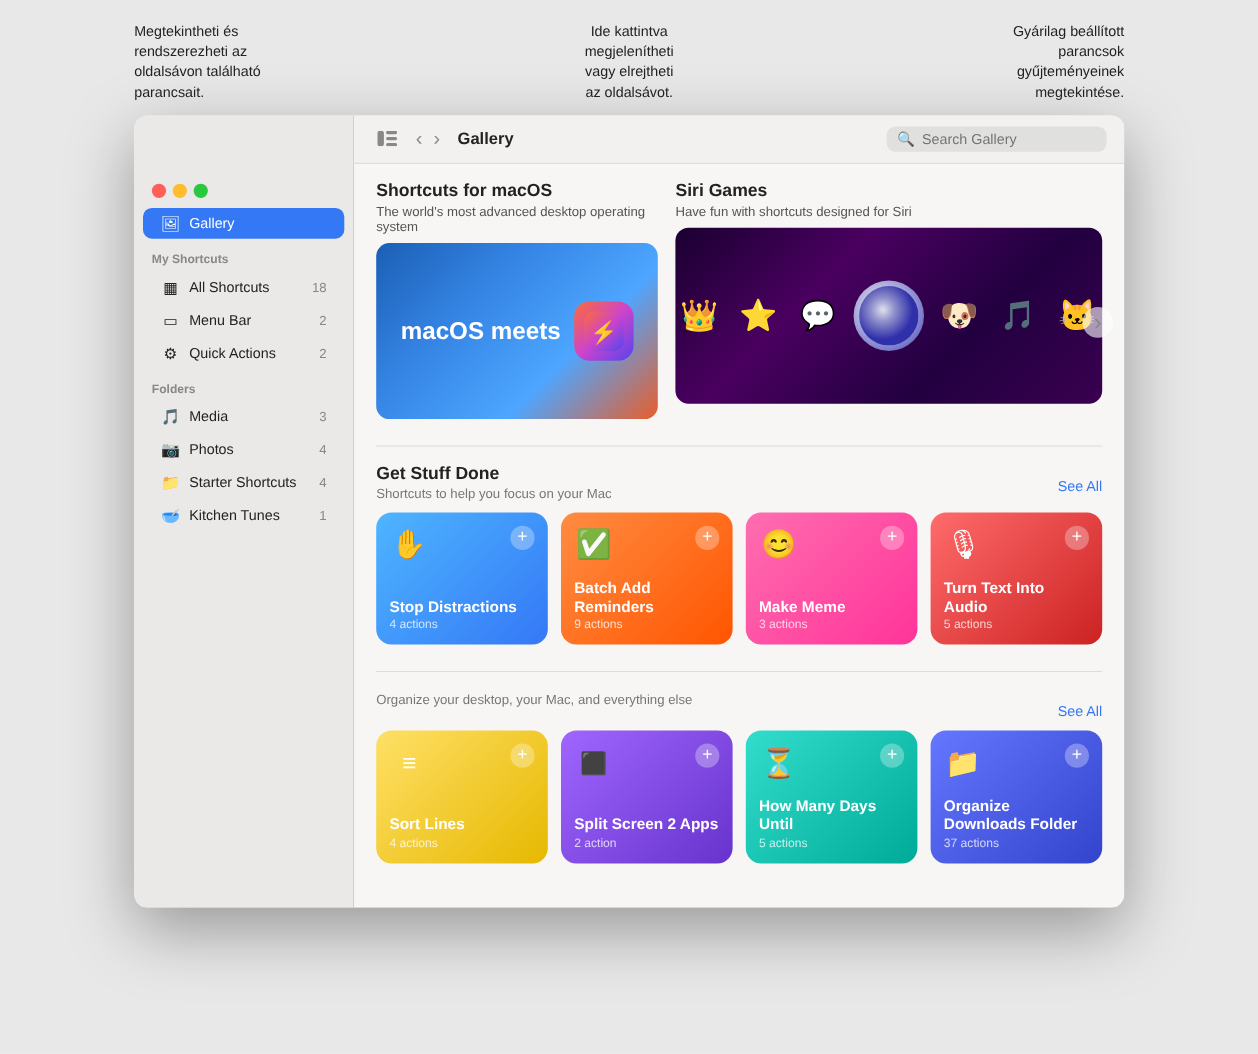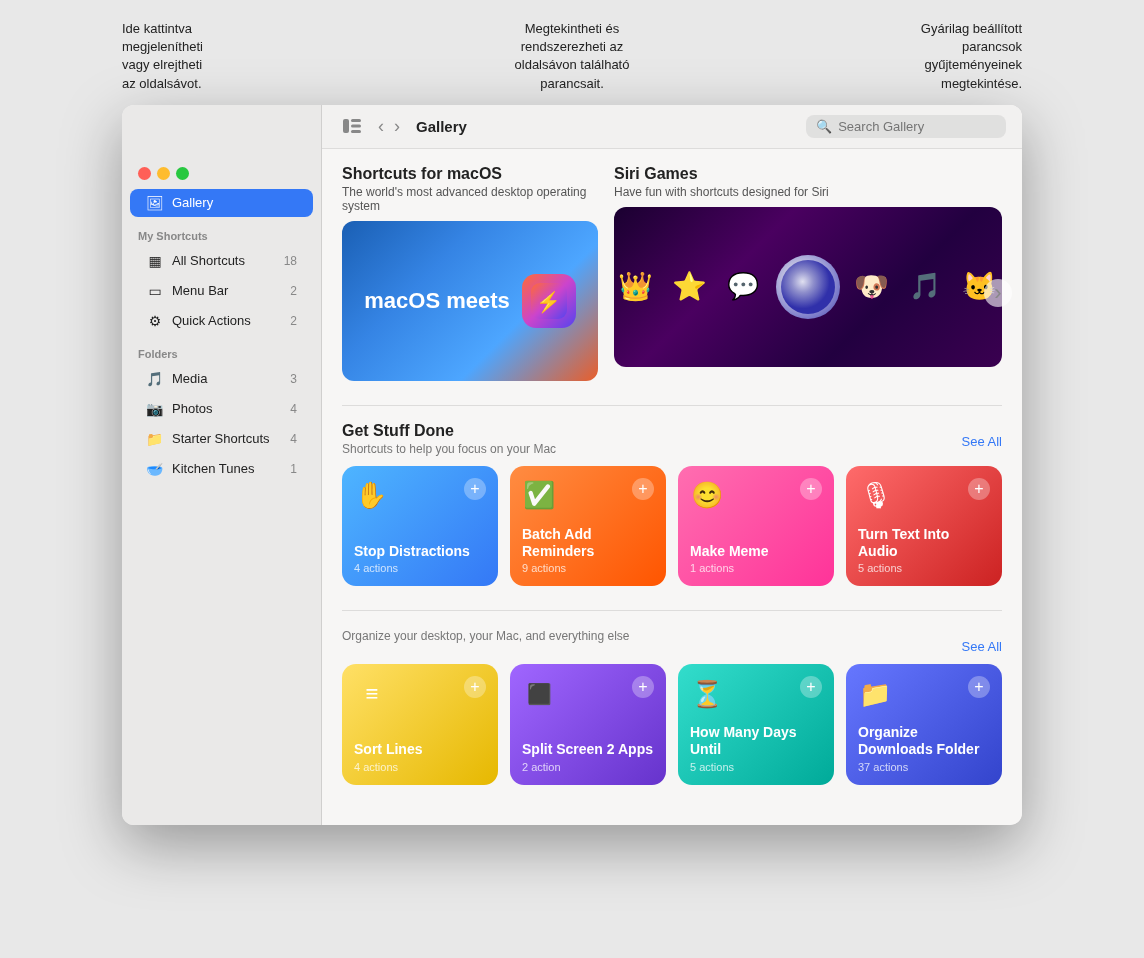--- a/index.html
+++ b/index.html
@@ -381,28 +381,28 @@
     .divider {
       height: 1px;
       background: #dddcdb;
       margin-bottom: 16px;
     }
   </style>
 </head>
 <body>
 
 <div class="annotations">
+  <div class="annotation" style="white-space:pre-line;">Megtekintheti és
+rendszerezheti az
+oldalsávon található
+parancsait.</div>
   <div class="annotation" style="white-space:pre-line;">Ide kattintva
 megjelenítheti
 vagy elrejtheti
 az oldalsávot.</div>
-  <div class="annotation" style="white-space:pre-line;">Megtekintheti és
-rendszerezheti az
-oldalsávon található
-parancsait.</div>
   <div class="annotation" style="white-space:pre-line;">Gyárilag beállított
 parancsok
 gyűjteményeinek
 megtekintése.</div>
 </div>
 
 <div class="window">
 
   <div class="sidebar">
     <div class="traffic-lights sidebar-top">
@@ -571,21 +571,21 @@
           </div>
         </div>
 
         <div class="shortcut-card card-pink">
           <div class="shortcut-card-top">
             <div class="shortcut-card-icon">😊</div>
             <div class="shortcut-card-add">+</div>
           </div>
           <div class="shortcut-card-bottom">
             <div class="shortcut-card-title">Make Meme</div>
-            <div class="shortcut-card-actions">1 actions</div>
+            <div class="shortcut-card-actions">3 actions</div>
           </div>
         </div>
 
         <div class="shortcut-card card-red">
           <div class="shortcut-card-top">
             <div class="shortcut-card-icon">🎙</div>
             <div class="shortcut-card-add">+</div>
           </div>
           <div class="shortcut-card-bottom">
             <div class="shortcut-card-title">Turn Text Into Audio</div>

